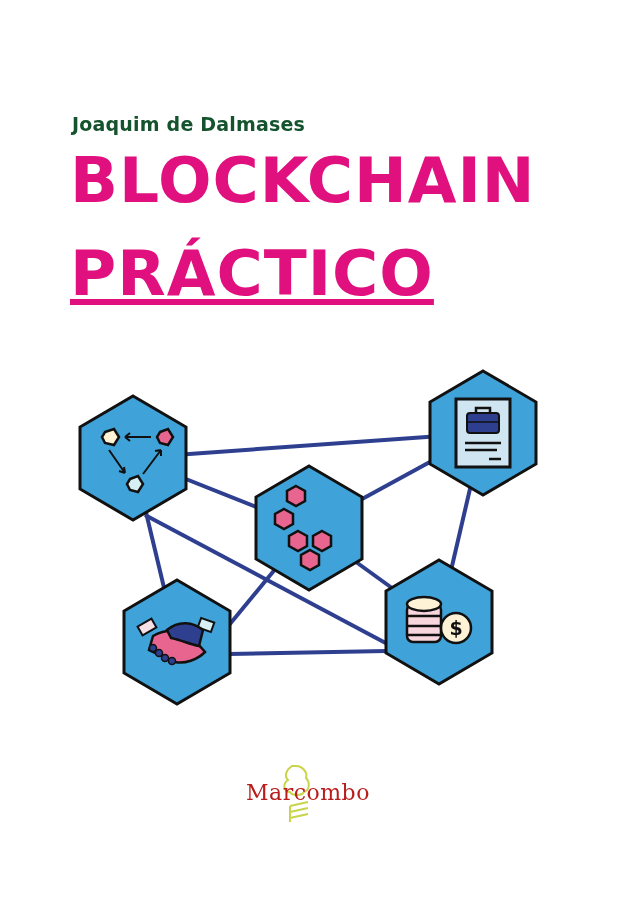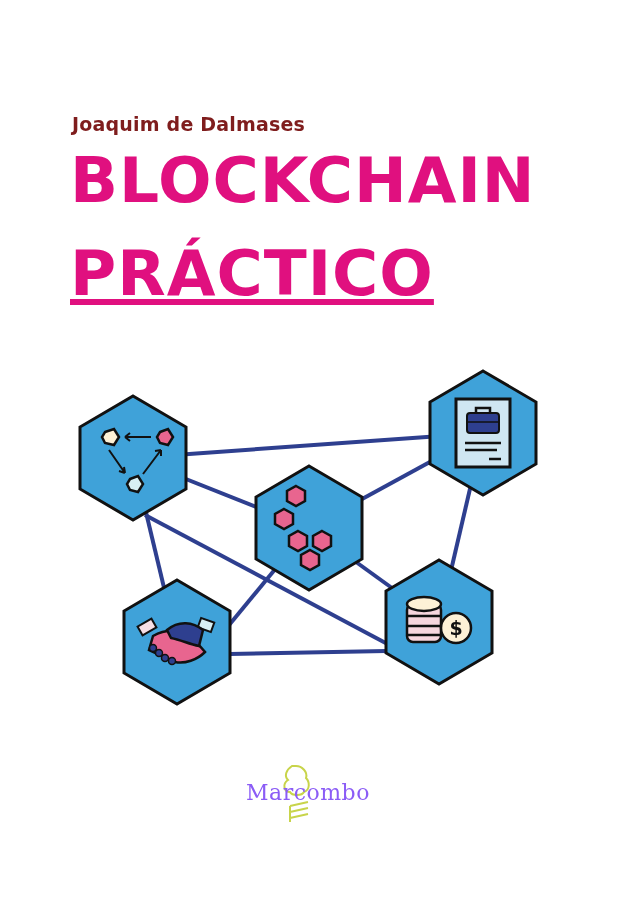--- a/index.html
+++ b/index.html
@@ -1,22 +1,22 @@
 <!DOCTYPE html>
 <html><head>
 <meta charset="utf-8">
 <style>
   html, body { margin:0; padding:0; background:#ffffff; }
   body { width:625px; height:900px; position:relative; overflow:hidden; font-family:"DejaVu Sans", sans-serif; }
-  .author { position:absolute; left:72px; top:113px; font-size:19px; font-weight:bold; color:#7f1d1d; letter-spacing:0.2px; }
+  .author { position:absolute; left:72px; top:113px; font-size:19px; font-weight:bold; color:#14532d; letter-spacing:0.2px; }
   .title { position:absolute; left:70px; font-weight:bold; color:#e0107f; font-size:63px; line-height:1; letter-spacing:1px; }
   .title.l1 { top:149px; }
   .title.l2 { top:242px;text-decoration:underline; }
   .network { position:absolute; left:0; top:0; width:625px; height:900px; }
-  .publisher { position:absolute; left:246px; top:780px; font-family:"DejaVu Serif", serif; font-size:22px; color:#8b5cf6; letter-spacing:0.5px; }
+  .publisher { position:absolute; left:246px; top:780px; font-family:"DejaVu Serif", serif; font-size:22px; color:#b91c1c; letter-spacing:0.5px; }
 </style>
 </head>
 <body>
 
 <div>
   <div class="author">Joaquim de Dalmases</div>
   <div class="title l1">BLOCKCHAIN</div>
   <div class="title l2">PRÁCTICO</div>
 
   <svg class="network" viewBox="0 0 625 900">

